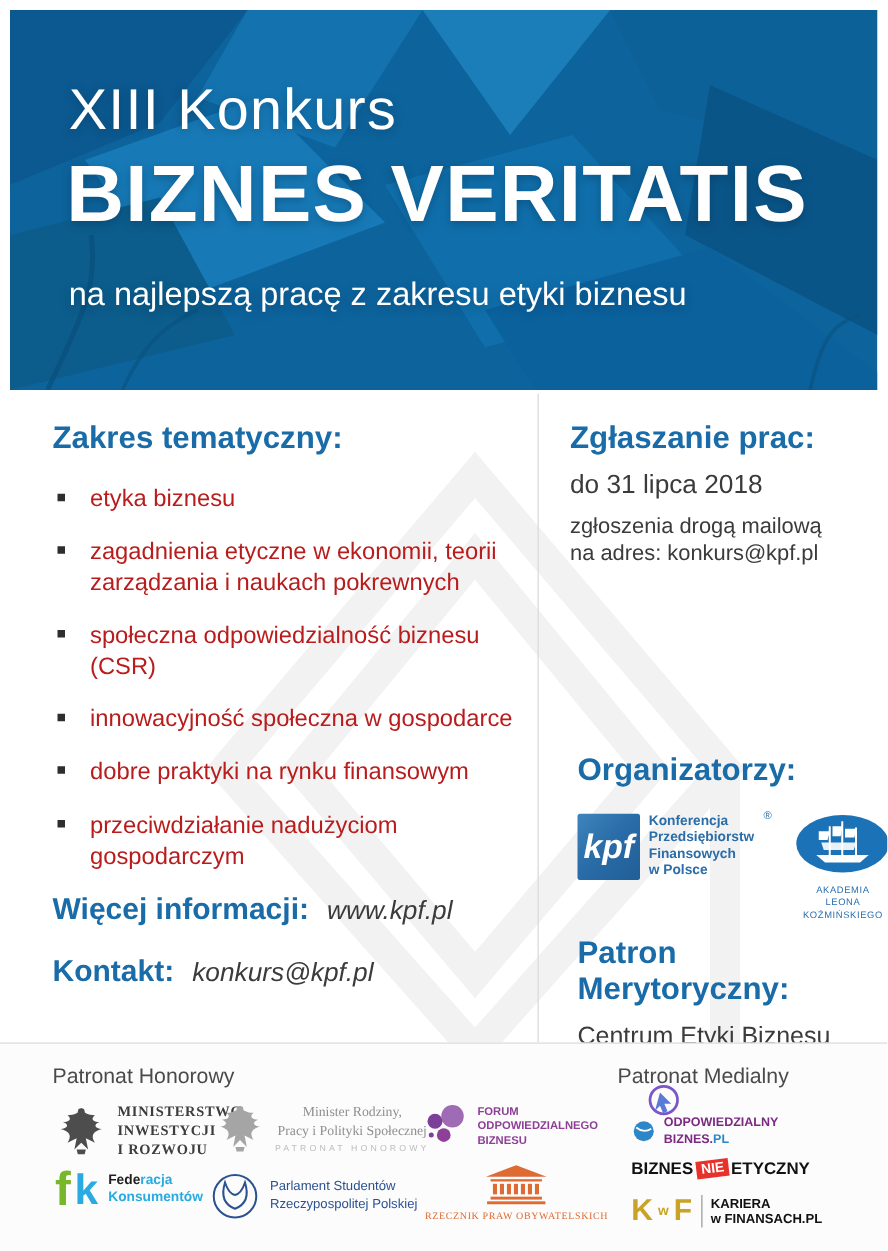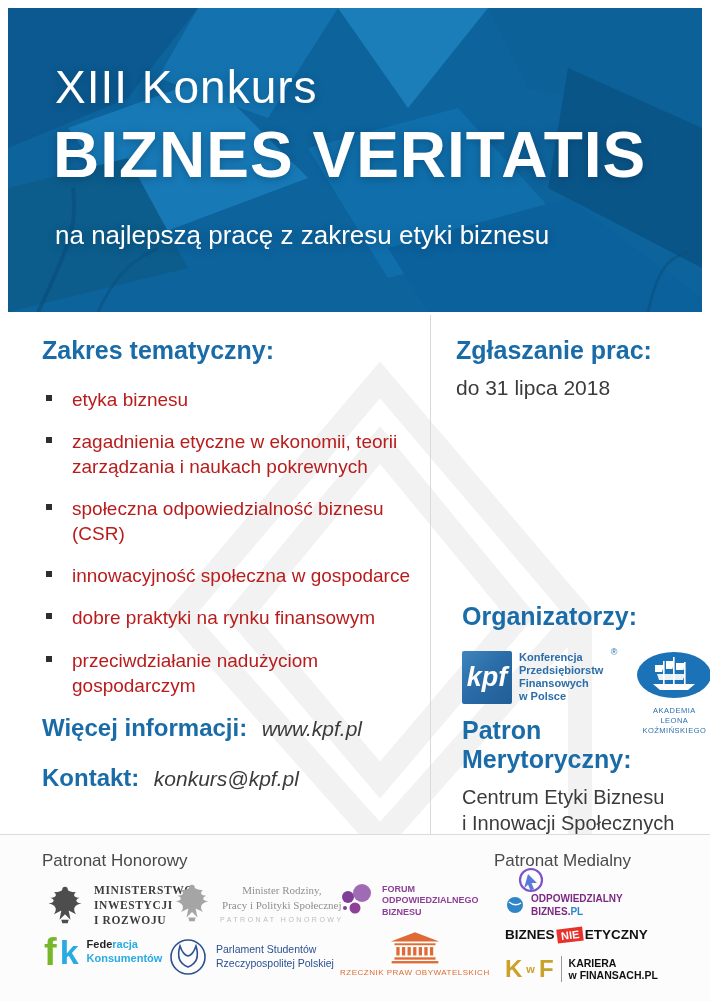--- a/index.html
+++ b/index.html
@@ -37,21 +37,21 @@
   .rc3{left:462px;top:602px;width:246px;}
   .orglogos{display:flex;align-items:flex-start;gap:20px;margin-top:20px;}
   .kpf{display:flex;gap:7px;}
   .kpf-box{width:50px;height:53px;background:linear-gradient(135deg,#3f85bd 0%,#2a6da8 45%,#215e96 100%);
            color:#fff;font-size:27px;font-weight:700;font-style:italic;
            display:flex;align-items:center;justify-content:center;border-radius:2px;}
   .kpf-txt{color:#2a6da8;font-size:11px;font-weight:700;line-height:1.18;position:relative;padding-right:12px;}
   .kpf-reg{position:absolute;right:-2px;top:-4px;font-size:9px;font-weight:400;}
   .alk{width:96px;text-align:center;}
   .alk-cap{color:#2b6fae;font-size:7.5px;letter-spacing:.5px;line-height:1.35;margin-top:3px;}
-  .rc4{left:462px;top:716px;width:246px;}
+  .rc4{left:462px;top:748px;width:246px;}
   .rc .patron-lines{color:#3b3b3d;font-size:20px;line-height:1.3;margin-top:10px;}
   
   .footer{position:absolute;left:0;top:834px;width:710px;height:167px;background:#fcfcfc;border-top:1px solid #dcdcdc;z-index:2;}
   .pat-h{position:absolute;font-size:17px;color:#4a4a4a;top:16px;}
   .pat-hon{left:42px;} .pat-med{left:494px;}
   .flogo{position:absolute;display:flex;align-items:center;gap:8px;}
   .serif{font-family:"Liberation Serif","DejaVu Serif",serif;}
   .min1{left:44px;top:48px;}
   .min1 .t{font-size:11.5px;font-weight:700;letter-spacing:.6px;color:#3d3d3d;line-height:1.3;}
   .min2{left:172px;top:46px;}
@@ -63,21 +63,21 @@
   .odpb .t{font-size:10px;font-weight:700;color:#7b2982;line-height:1.25;margin-top:28px;margin-left:-26px;}
   .odpb .pl{color:#2d86c8;}
   .fk{left:44px;top:100px;align-items:center;}
   .fk-f{font-size:38px;font-weight:700;color:#76b82a;line-height:.9;}
   .fk-k{font-size:34px;font-weight:700;color:#29abe2;line-height:.9;margin-left:-5px;}
   .fk .t{font-size:11px;font-weight:700;line-height:1.25;}
   .fk .black{color:#231f20;} .fk .blue{color:#29abe2;}
   .parl{left:168px;top:102px;}
   .parl .t{font-size:10.5px;color:#2b5191;line-height:1.3;}
   .rpo{left:340px;top:96px;flex-direction:column;gap:3px;align-items:center;}
-  .rpo .t{font-family:Liberation Sans, sans-serif;font-size:8px;color:#dd6b33;letter-spacing:.5px;}
+  .rpo .t{font-family:Liberation Serif, serif;font-size:8px;color:#dd6b33;letter-spacing:.5px;}
   .nieet{left:505px;top:92px;gap:2px;align-items:center;}
   .nieet .b{font-size:13.5px;font-weight:700;color:#111;}
   .nieet .tag{background:#e8312a;color:#fff;font-size:11px;font-weight:700;padding:1px 4px;transform:rotate(-7deg);display:inline-block;}
   .kwf{left:505px;top:120px;align-items:center;gap:7px;}
   .kwf-k,.kwf-f{font-size:24px;font-weight:700;color:#c9a227;}
   .kwf-w{font-size:11px;font-weight:700;color:#c9a227;margin:0 -3px;}
   .kwf-bar{width:1px;height:26px;background:#9a9a9a;}
   .kwf .t{font-size:10.5px;font-weight:700;color:#111;line-height:1.15;}
 </style>
 </head>
@@ -134,20 +134,24 @@
     <span class="val">www.kpf.pl</span>
   </div>
   <div class="infoline info2">
     <span class="lbl">Kontakt:</span>
     <span class="val">konkurs@kpf.pl</span>
   </div>
 
   <div class="rc rc1">
     <h2 class="h-blue">Zgłaszanie prac:</h2>
     <div class="deadline">do 31 lipca 2018</div>
+    <div class="note">
+      <div>zgłoszenia drogą mailową</div>
+      <div>na adres: konkurs@kpf.pl</div>
+    </div>
   </div>
 
 
   <div class="rc rc3">
     <h2 class="h-blue">Organizatorzy:</h2>
     <div class="orglogos">
       <div class="kpf">
         <div class="kpf-box">kpf</div>
         <div class="kpf-txt">
           <span class="kpf-reg">®</span>

